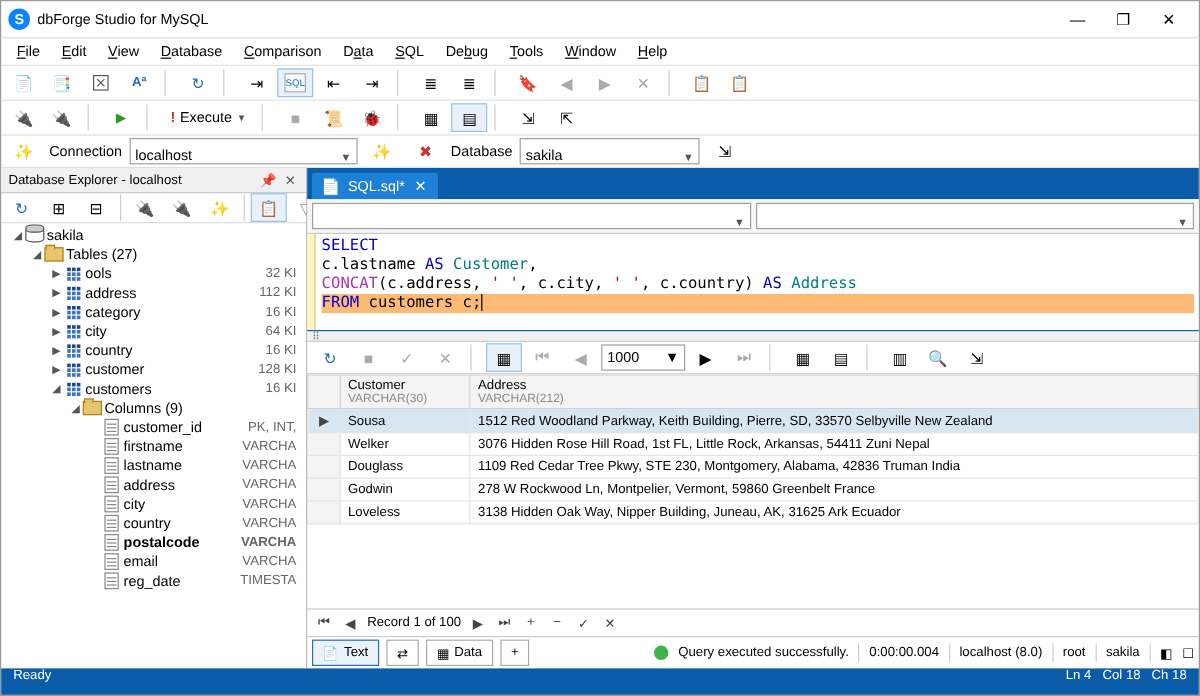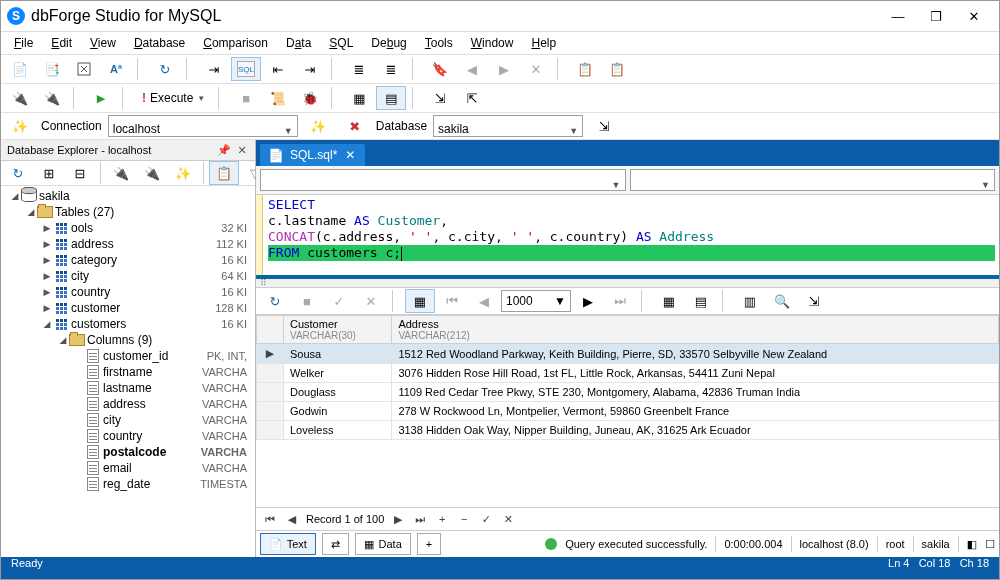--- a/index.html
+++ b/index.html
@@ -1,19 +1,19 @@
 <!DOCTYPE html>
 <html><head>
 <meta charset="utf-8">
 <style>
 html,body{margin:0;padding:0;font-family:"Segoe UI",Tahoma,sans-serif;font-size:12px;color:#000;background:#fff;overflow:hidden}
 .window{width:1000px;height:580px;display:flex;flex-direction:column;border:1px solid #999;box-sizing:border-box;position:relative}
 .titlebar{height:30px;display:flex;align-items:center;padding:0 6px;border-bottom:1px solid #ddd}
 .titlebar .logo{width:18px;height:18px;border-radius:50%;background:#0a84ff;color:#fff;font-weight:bold;font-size:12px;display:flex;align-items:center;justify-content:center;margin-right:6px}
-.titlebar .title{flex:1;font-size:16px}
+.titlebar .title{flex:1;font-size:12px}
 .titlebar .wbtn{width:38px;height:28px;display:flex;align-items:center;justify-content:center;font-family:Arial;font-size:13px;cursor:pointer}
 .menubar{height:22px;display:flex;align-items:center;padding:0 6px;gap:4px}
 .menubar .mi{padding:2px 7px;cursor:pointer}
 .mi .ul{text-decoration:underline}
 .toolbar{height:28px;display:flex;align-items:center;padding:0 4px;gap:2px;border-top:1px solid #e0e0e0}
 .tbtn{min-width:22px;height:22px;display:flex;align-items:center;justify-content:center;cursor:pointer;border:1px solid transparent;padding:0 3px}
 .tbtn.sel{border-color:#99c2e8;background:#e8f1fa}
 .tsep{width:6px;height:22px;border-left:1px solid #ccc;margin:0 4px}
 .ico{width:16px;height:16px;display:flex;align-items:center;justify-content:center;font-size:13px}
 .ico svg{width:16px;height:16px}
@@ -32,24 +32,24 @@
 .tn .tw{width:12px;text-align:center;color:#555;font-size:9px;cursor:pointer}
 .tn .ticon{width:16px;height:14px;display:flex;align-items:center;justify-content:center;margin-right:2px}
 .tn .tlabel{flex:0 0 auto}
 .tn .tmeta{margin-left:auto;color:#666;font-size:11px;padding-right:6px}
 .right{flex:1;display:flex;flex-direction:column;min-height:0}
 .tabstrip{height:26px;background:#0a5ca8;display:flex;align-items:flex-end;padding-left:4px}
 .doctab{height:22px;background:#1d7fd6;color:#fff;display:flex;align-items:center;padding:0 8px;gap:6px;font-size:12px;border-top-left-radius:2px;border-top-right-radius:2px}
 .doctab .close{width:14px;height:14px;display:flex;align-items:center;justify-content:center;cursor:pointer}
 .subtb{height:24px;background:#f6f6f6;border-bottom:1px solid #ccc;display:flex;align-items:center;padding:2px 4px;gap:4px}
 .subtb .combo{flex:1;min-width:0}
-.editor{position:relative;font-family:Consolas,monospace;font-size:13px;line-height:16px;height:80px;overflow:hidden;border-bottom:4px solid #0369a1}
+.editor{position:relative;font-family:Consolas,monospace;font-size:13px;line-height:16px;height:80px;overflow:hidden;border-bottom:1px solid #0369a1}
 .editor .gutter{position:absolute;left:0;top:0;bottom:0;width:6px;background:#fff4c2;border-right:1px solid #d4c97a}
 .editor .lines{margin-left:8px;padding:2px 4px}
-.editor .hl{background:#22c55e}
+.editor .hl{background:#fdba74}
 .kw{color:#0000d0}
 .fn{color:#b030b0}
 .str{color:#c00000}
 .id{color:#008080}
 .splitter{height:8px;background:#f0f0f0;border-bottom:1px solid #ccc;display:flex;align-items:center;padding-left:4px;color:#888;font-size:9px}
 .gridtb{height:26px;display:flex;align-items:center;gap:2px;padding:0 4px;border-bottom:1px solid #ccc}
 .gridtb .pgcombo{width:60px;height:20px;border:1px solid #a0a0a0;display:flex;align-items:center;padding:0 4px}
 .grid{flex:1;overflow:auto;border-bottom:1px solid #ccc}
 .grid table{border-collapse:collapse;width:100%;font-size:11px}
 .grid th{background:#f3f3f3;border:1px solid #d0d0d0;text-align:left;padding:2px 6px;font-weight:normal}

